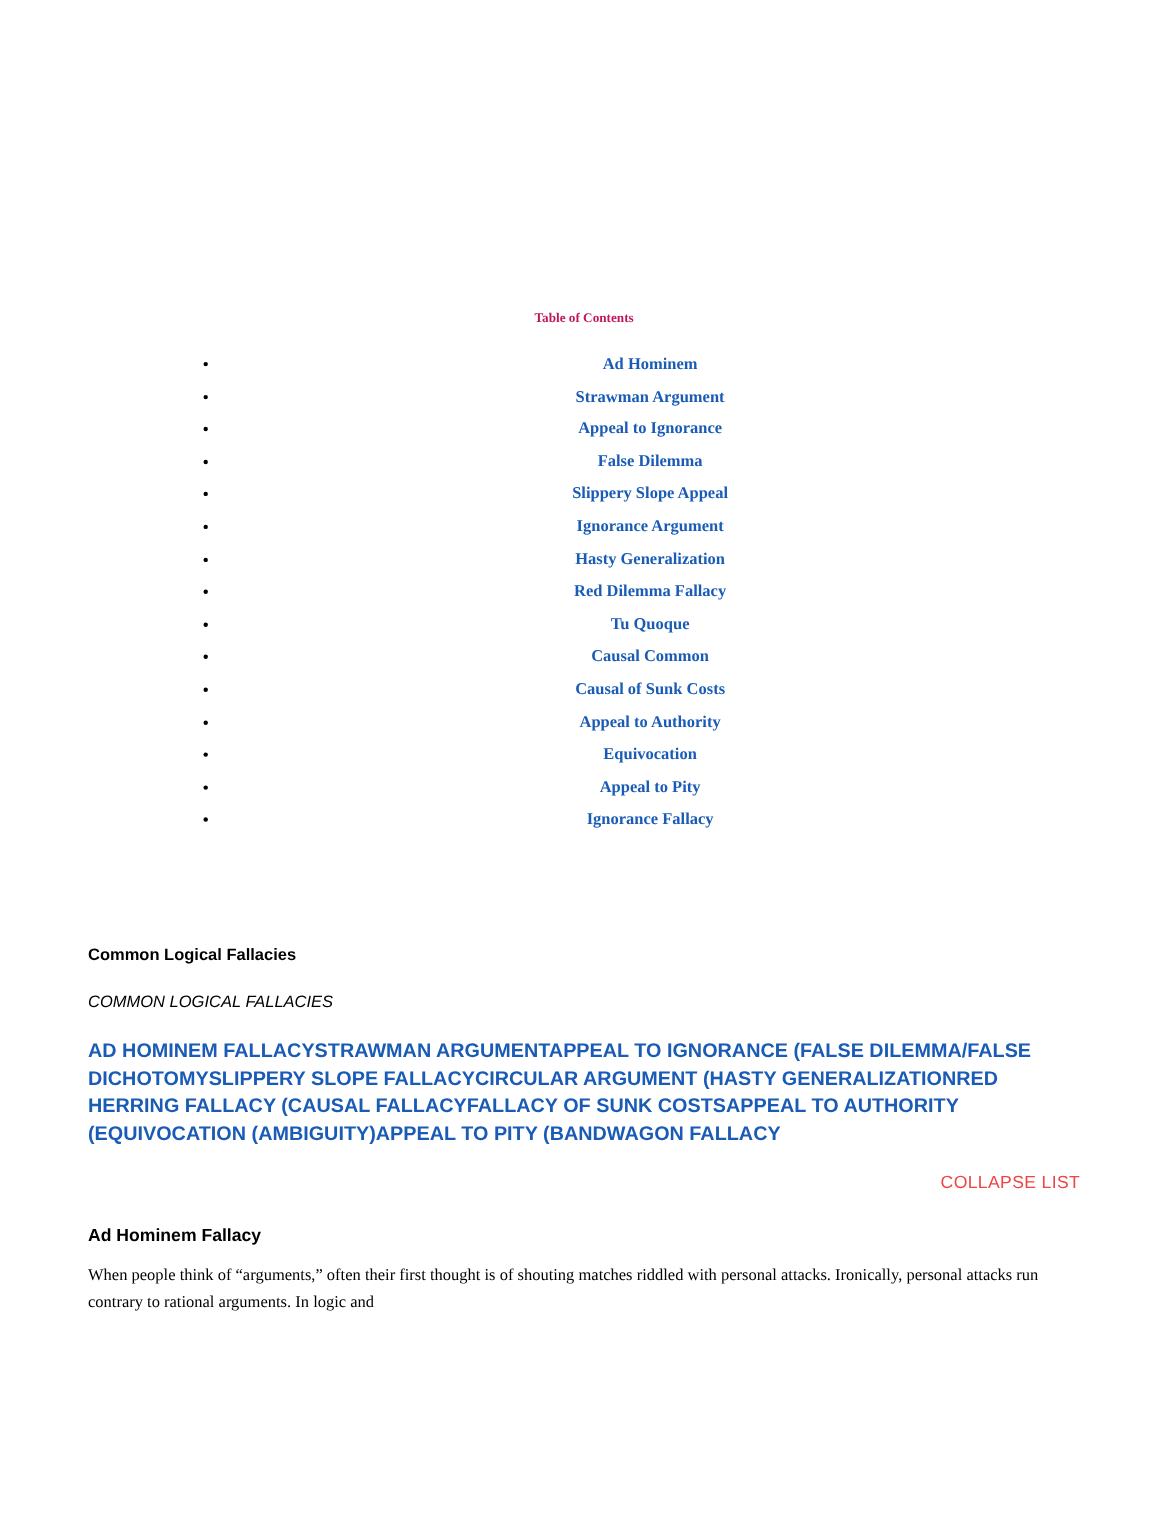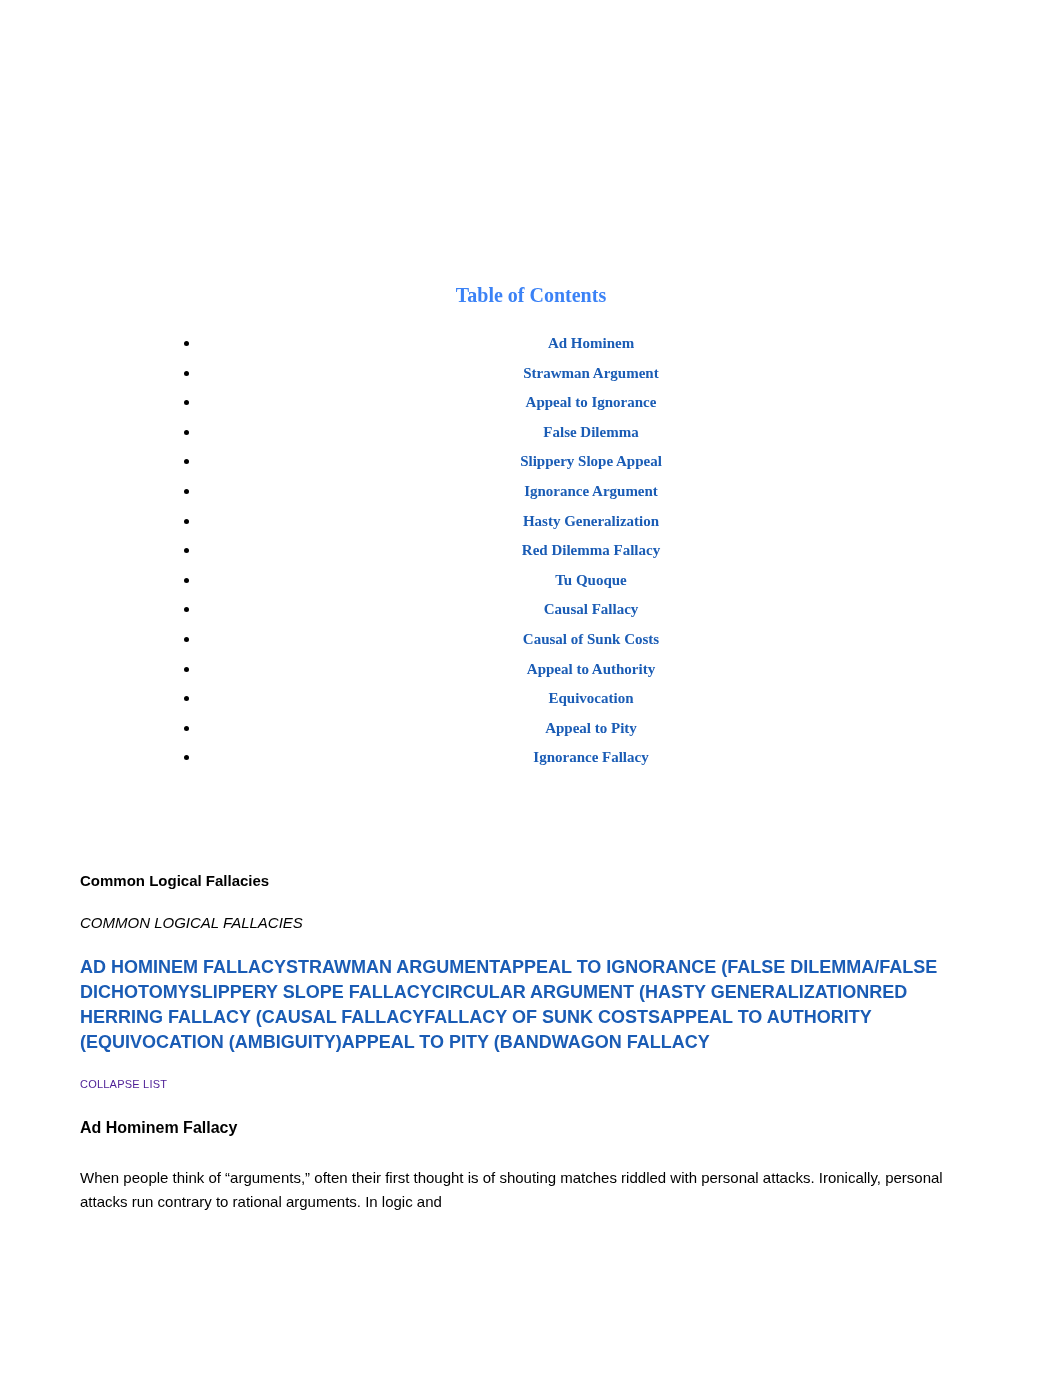--- a/index.html
+++ b/index.html
@@ -23,23 +23,23 @@
       padding: 0 80px;
     }
 
     .top-spacer {
       height: 280px;
     }
 
     .toc-title {
       text-align: center;
       font-family: Georgia, serif;
-      font-size: 20px;
+      font-size: 12px;
       font-weight: bold;
-      color: #3b82f6;
+      color: #be185d;
       margin-bottom: 20px;
     }
 
     .toc-list {
       list-style: disc;
       padding-left: 120px;
       margin-bottom: 60px;
     }
 
     .toc-list li {
@@ -82,36 +82,37 @@
       font-family: Arial, sans-serif;
       font-size: 18px;
       font-weight: bold;
       color: #1a5cb5;
       line-height: 1.4;
       margin-bottom: 20px;
     }
 
     .collapse-label {
       font-family: Arial, sans-serif;
-      font-size: 11px;
-      color: #4c1d95;
+      font-size: 16px;
+      color: #ef4444;
       margin-bottom: 24px;
       letter-spacing: 0.02em;
+      text-align: right;
     }
 
     .sub-heading {
       font-family: Arial, sans-serif;
       font-size: 16px;
       font-weight: bold;
       color: #000000;
-      margin-bottom: 26px;
+      margin-bottom: 12px;
     }
 
     .body-text {
-      font-family: Liberation Sans, sans-serif;
+      font-family: Liberation Serif, serif;
       font-size: 15px;
       color: #000000;
       line-height: 1.6;
     }
   </style>
 </head>
 <body>
 
 <div class="page-container">
   <div class="top-spacer"></div>
@@ -121,21 +122,21 @@
   <ul class="toc-list">
   <li><a href="#ad-hominem">Ad Hominem</a></li>
       <li><a href="#strawman">Strawman Argument</a></li>
       <li><a href="#appeal-ignorance">Appeal to Ignorance</a></li>
       <li><a href="#false-dilemma">False Dilemma</a></li>
       <li><a href="#slippery-slope">Slippery Slope Appeal</a></li>
       <li><a href="#circular-argument">Ignorance Argument</a></li>
       <li><a href="#hasty-generalization">Hasty Generalization</a></li>
       <li><a href="#red-herring">Red Dilemma Fallacy</a></li>
       <li class="italic-item"><a href="#tu-quoque">Tu Quoque</a></li>
-      <li><a href="#causal-fallacy">Causal Fallacy</a></li>
+      <li><a href="#causal-fallacy">Causal Common</a></li>
       <li><a href="#sunk-costs">Causal of Sunk Costs</a></li>
       <li><a href="#appeal-authority">Appeal to Authority</a></li>
       <li><a href="#equivocation">Equivocation</a></li>
       <li><a href="#appeal-pity">Appeal to Pity</a></li>
       <li><a href="#bandwagon">Ignorance Fallacy</a></li>
     </ul>
 
   <div class="section-divider"></div>
 
   <div class="section-label">Common Logical Fallacies</div>

